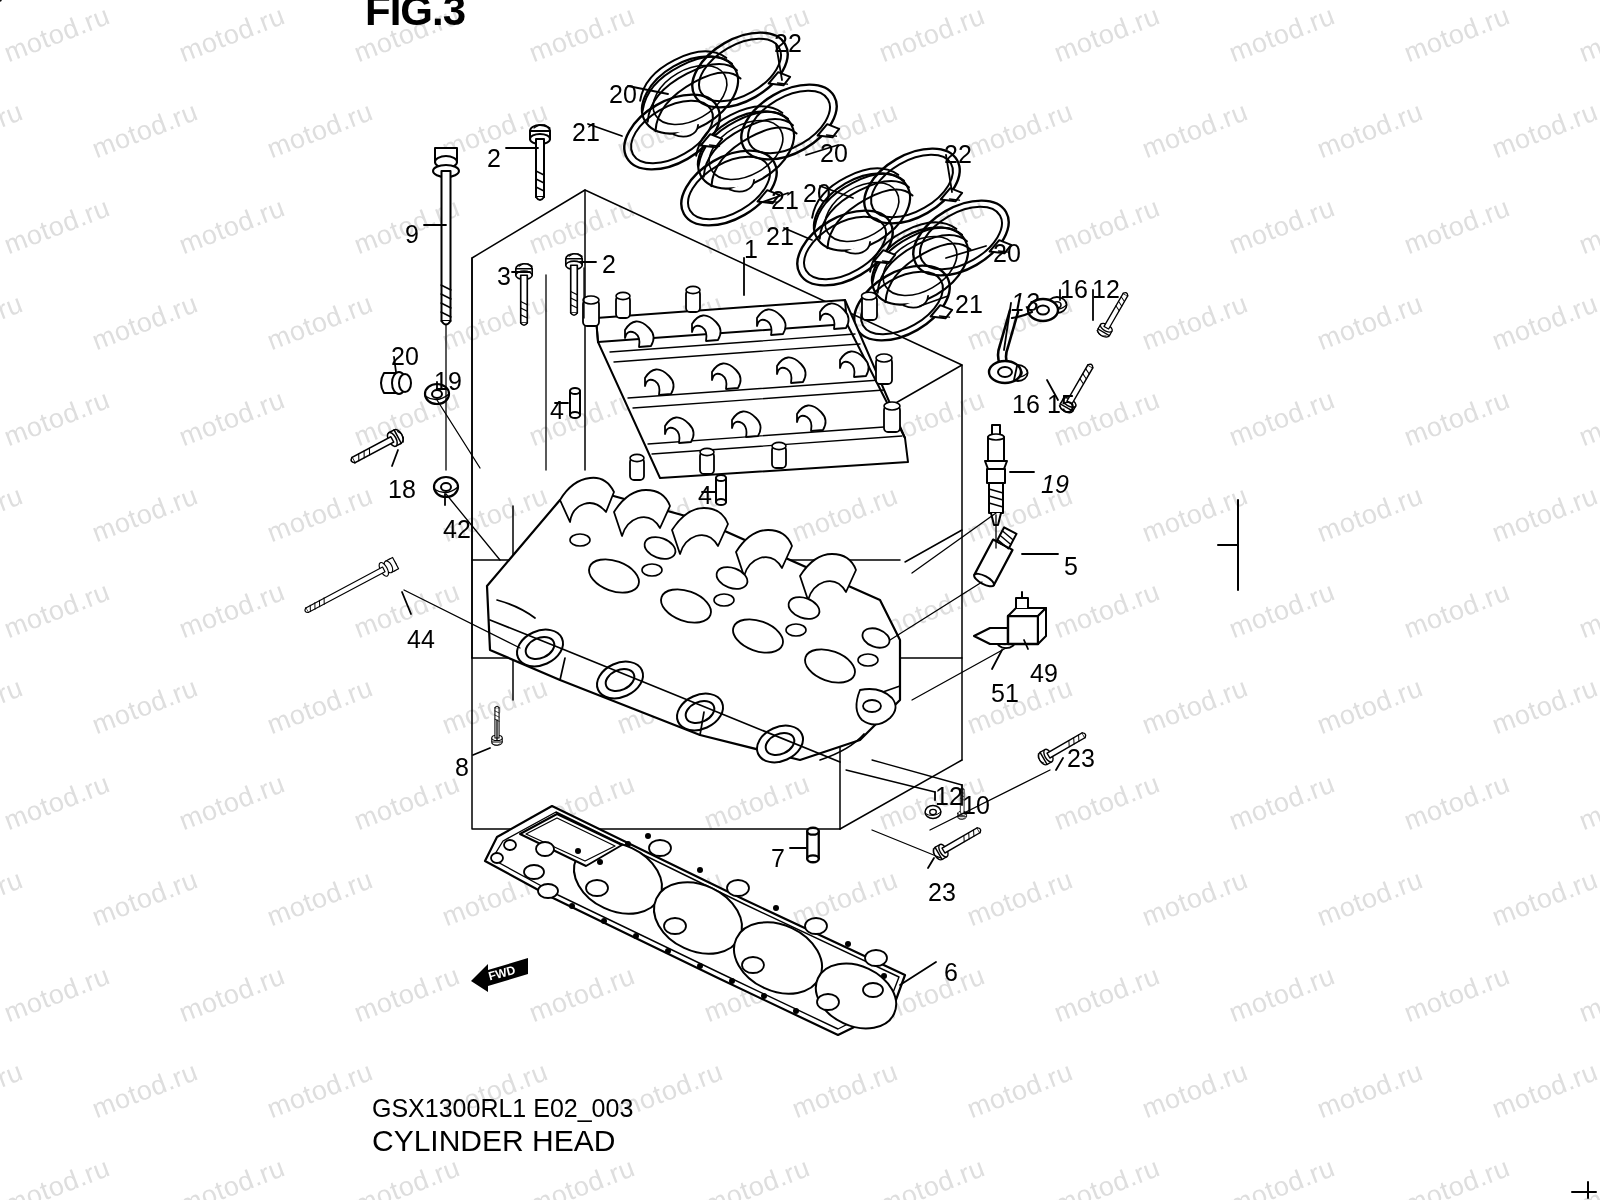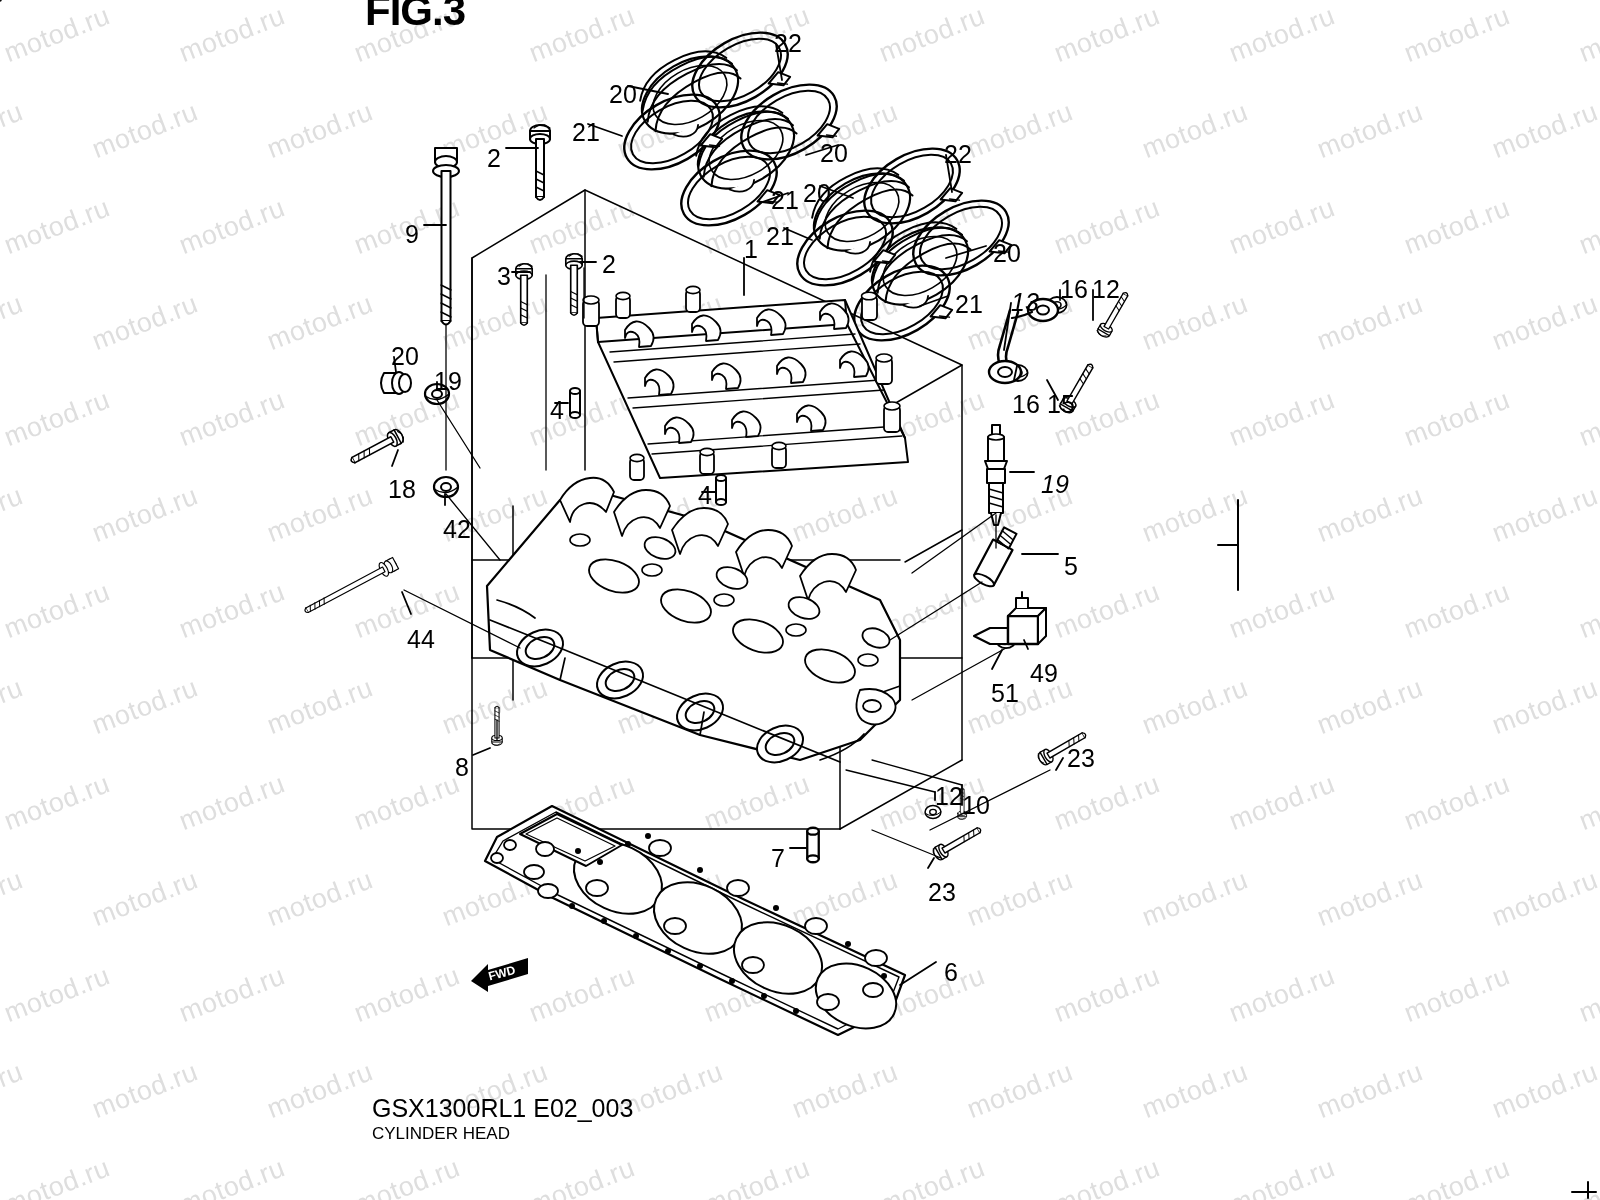--- a/index.html
+++ b/index.html
@@ -12,21 +12,21 @@
            transform:rotate(-21deg);transform-origin:0 0;letter-spacing:.5px;}
 
   #art{position:absolute;inset:0;z-index:2;}
   #art svg{display:block;width:1600px;height:1200px;}
 
   .lbl{position:absolute;z-index:4;font-size:25px;font-family:"Liberation Sans",sans-serif;
        color:#000;white-space:nowrap;line-height:1;}
   #title{position:absolute;left:365px;top:-13px;z-index:5;font-size:42px;font-weight:bold;
          letter-spacing:-1px;}
   #cap1{position:absolute;left:372px;top:1094px;z-index:5;font-size:25px;}
-  #cap2{position:absolute;left:372px;top:1124px;z-index:5;font-size:17px;}
+  #cap2{position:absolute;left:372px;top:1124px;z-index:5;font-size:30px;}
   #fwd{position:absolute;left:470px;top:955px;z-index:5;width:62px;height:40px;}
   #fwd svg{display:block;}
 </style>
 </head>
 <body>
 
 <div id="wm">
     <span style="left: 0px; top: 40px; color: rgb(222, 222, 222);">motod.ru</span>
     <span style="left: 175px; top: 40px; color: rgb(222, 222, 222);">motod.ru</span>
     <span style="left: 350px; top: 40px; color: rgb(222, 222, 222);">motod.ru</span>

